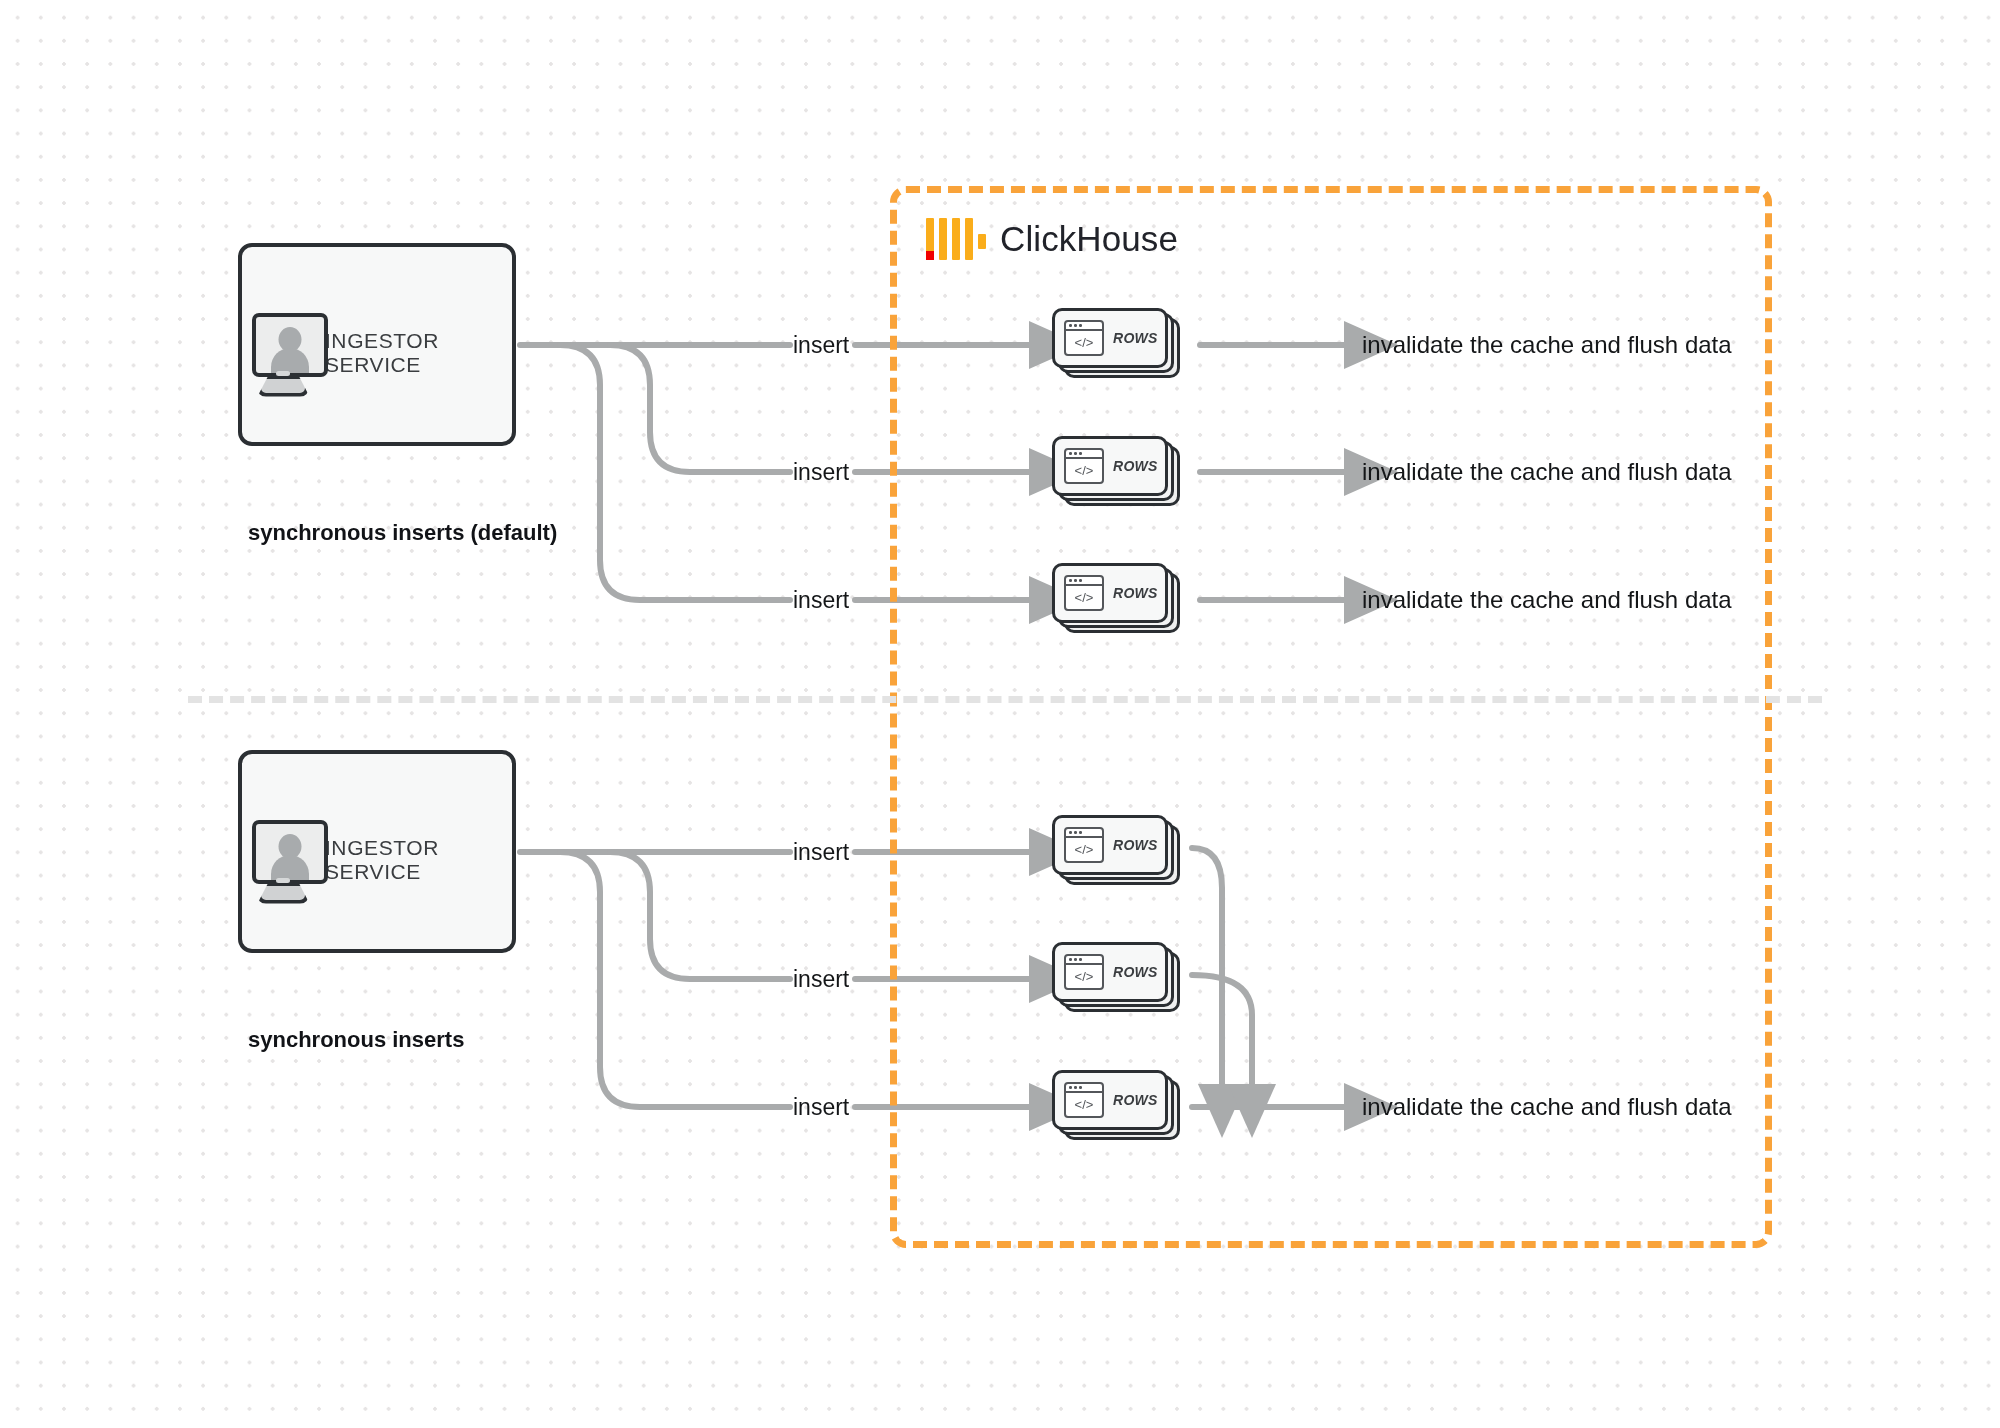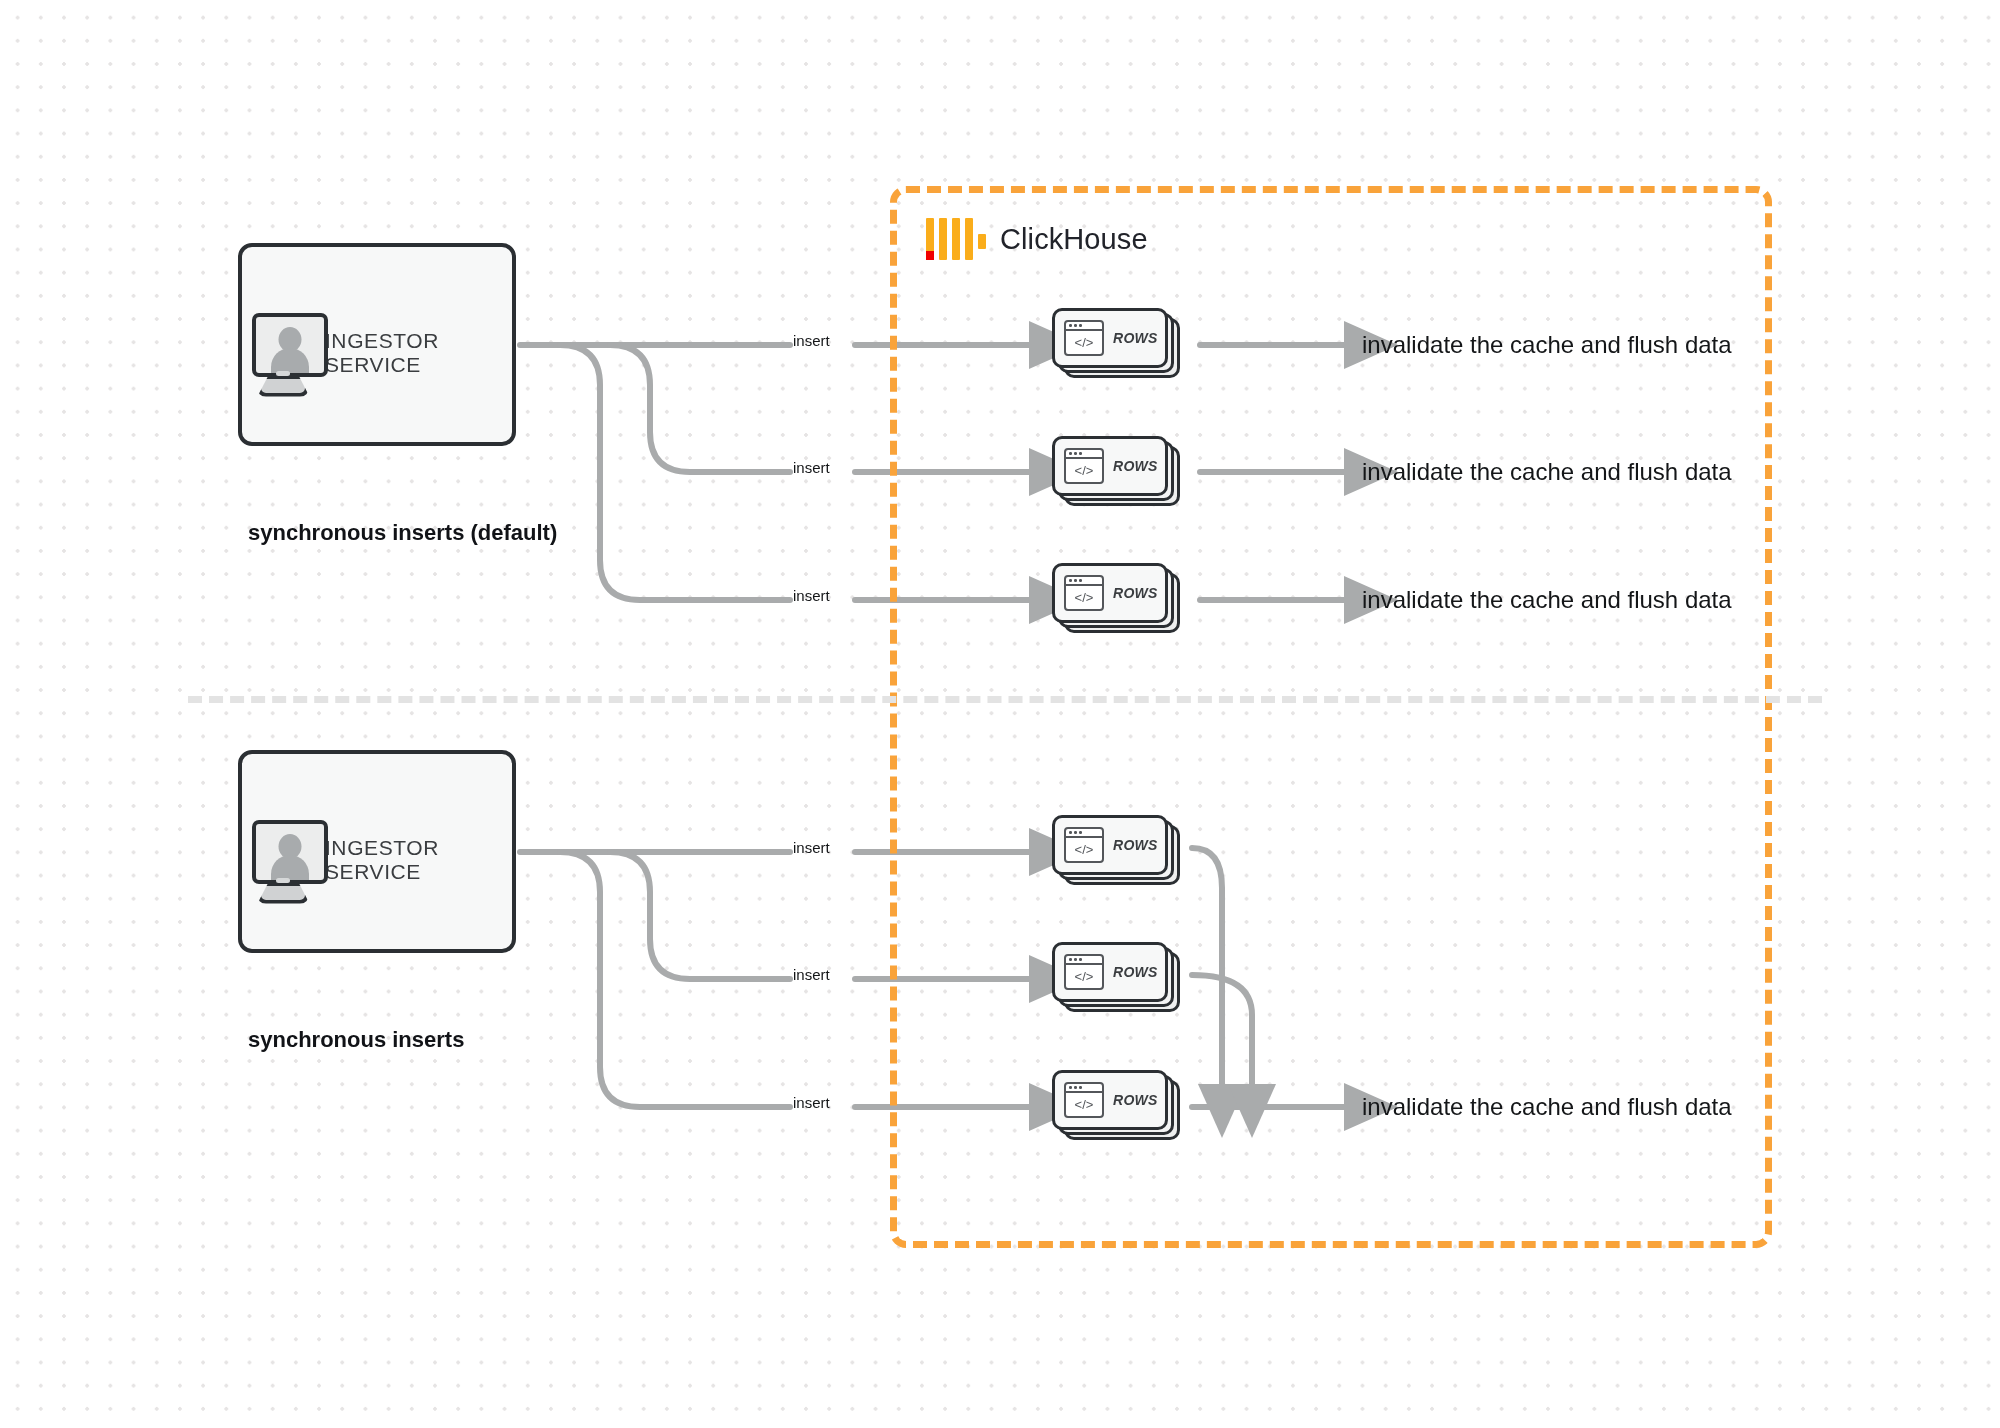--- a/index.html
+++ b/index.html
@@ -40,21 +40,21 @@
     position:relative;width:52px;height:42px;
   }
   .ch-bar{position:absolute;top:0;width:8px;height:42px;background:#FAAD1B;border-radius:1px;}
   .ch-bar.b1{left:0;}
   .ch-bar.b2{left:13px;}
   .ch-bar.b3{left:26px;}
   .ch-bar.b4{left:39px;}
   .ch-red{position:absolute;left:0;top:33px;width:8px;height:9px;background:#F00000;}
   .ch-dot{position:absolute;left:52px;top:16px;width:8px;height:15px;background:#FAAD1B;border-radius:1px;}
   .ch-title{
-    font-size:29px;color:#21232a;letter-spacing:.1px;white-space:nowrap;
+    font-size:35px;color:#21232a;letter-spacing:.1px;white-space:nowrap;
   }
 
   
   .svc{
     position:absolute;
     width:278px;height:203px;
     background:#f7f8f8;
     border:4px solid #2b2f33;
     border-radius:14px;
     box-sizing:border-box;
@@ -135,21 +135,21 @@
   .win-body{
     flex:1;display:flex;align-items:center;justify-content:center;
     font-size:13px;color:#53565a;font-family:"Liberation Sans", sans-serif;
   }
   .rows-text{
     margin-left:9px;font-size:14px;font-style:italic;font-weight:bold;color:#3a3d40;letter-spacing:.3px;
   }
 
   
   .edge-label{
-    position:absolute;font-size:15px;color:#141618;white-space:nowrap;
+    position:absolute;font-size:23px;color:#141618;white-space:nowrap;
   }
   .out-label{
     position:absolute;font-size:24px;color:#141618;white-space:nowrap;
   }
 </style>
 </head>
 <body>
 
 <div id="canvas">
 

